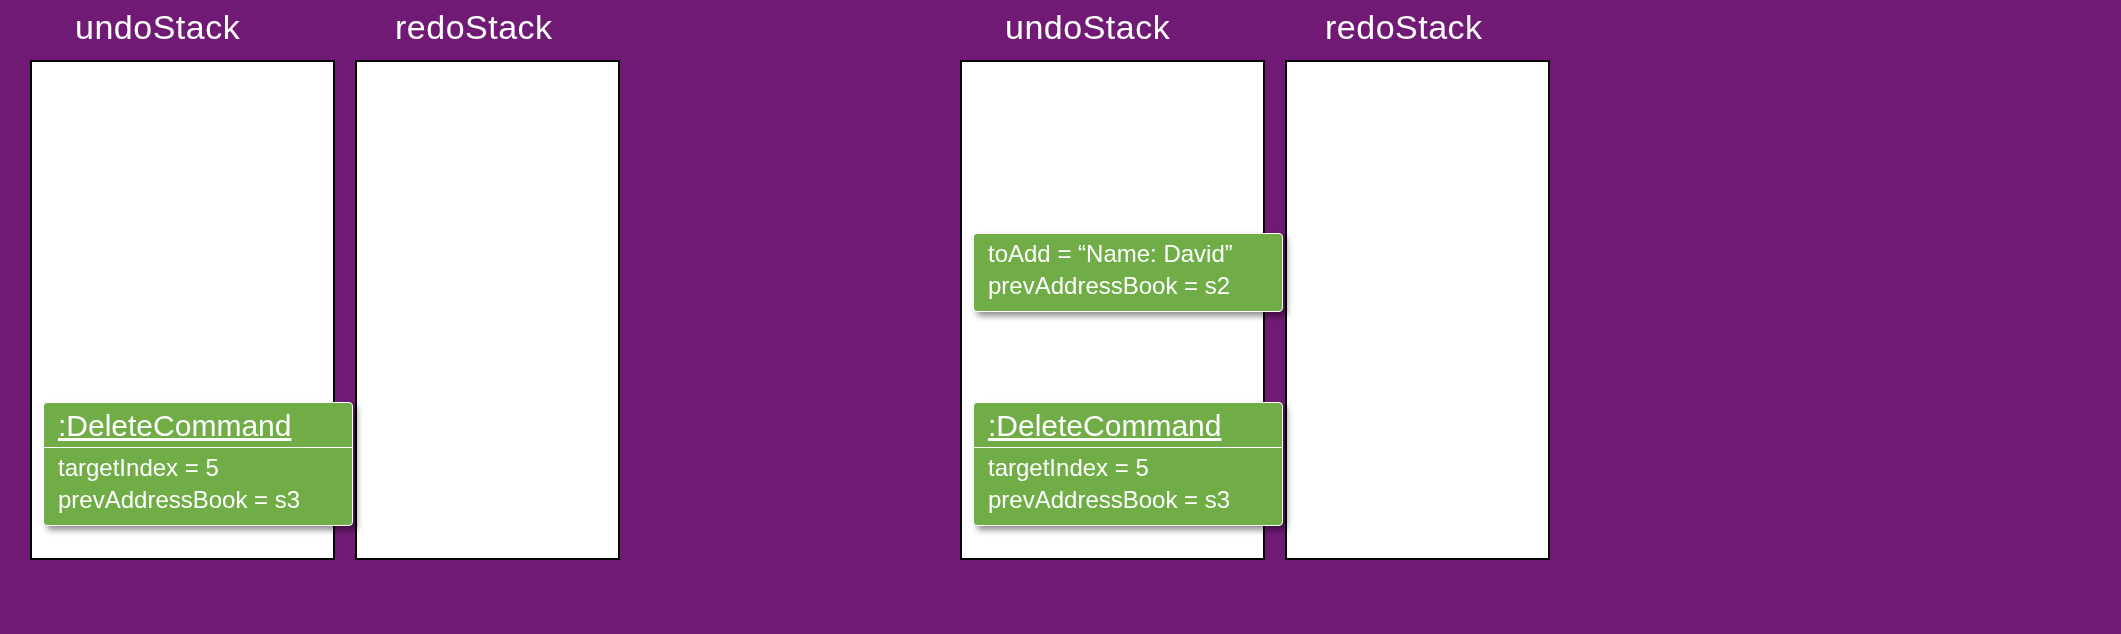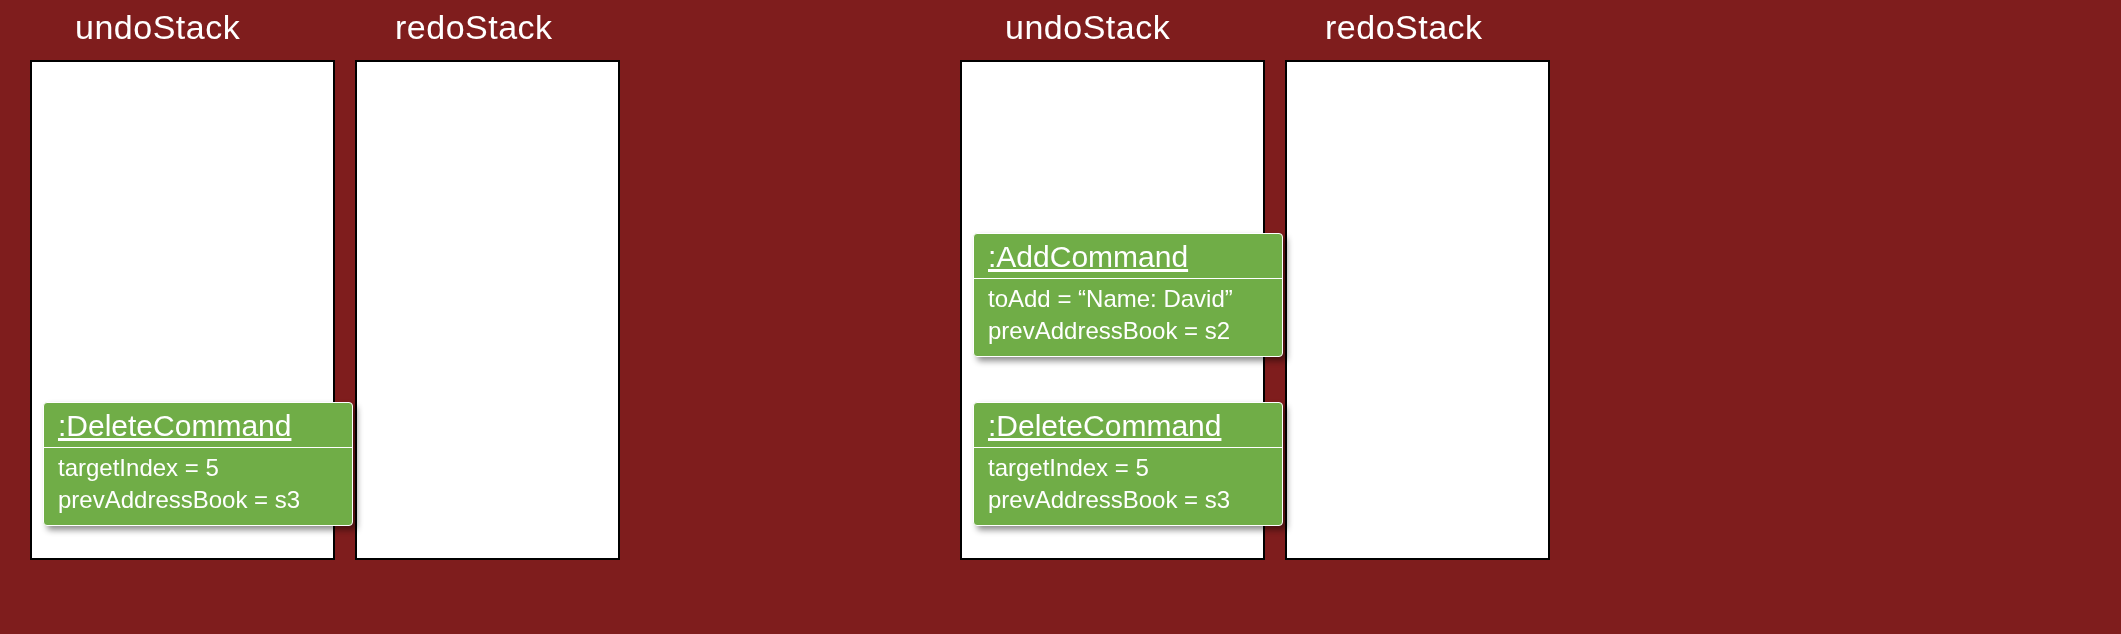--- a/index.html
+++ b/index.html
@@ -5,21 +5,21 @@
   html, body {
     margin: 0;
     padding: 0;
     background: #000;
     font-family: "Segoe UI", Arial, sans-serif;
   }
   .stage {
     position: relative;
     width: 2121px;
     height: 634px;
-    background: #7f1d1d;
+    background: #701a75;
   }
   .column {
     position: absolute;
     background: #fff;
     border: 2px solid #000;
     box-sizing: border-box;
   }
   .col-heading {
     position: absolute;
     color: #fff;
@@ -85,21 +85,20 @@
   </div>
 
 
   <div class="col-heading" style="left:1005px; top:8px;">undoStack</div>
   <div class="column" style="left:960px; top:60px; width:305px; height:500px;"></div>
 
   <div class="col-heading" style="left:1325px; top:8px;">redoStack</div>
   <div class="column" style="left:1285px; top:60px; width:265px; height:500px;"></div>
 
   <div class="card" style="left:973px; top:233px; width:310px;">
-    <div class="card-title">:AddCommand</div>
     <div class="card-body">
       <span class="card-line">toAdd = “Name: David”</span>
       <span class="card-line">prevAddressBook = s2</span>
     </div>
   </div>
 
   <div class="card" style="left:973px; top:402px; width:310px;">
     <div class="card-title">:DeleteCommand</div>
     <div class="card-body">
       <span class="card-line">targetIndex = 5</span>

